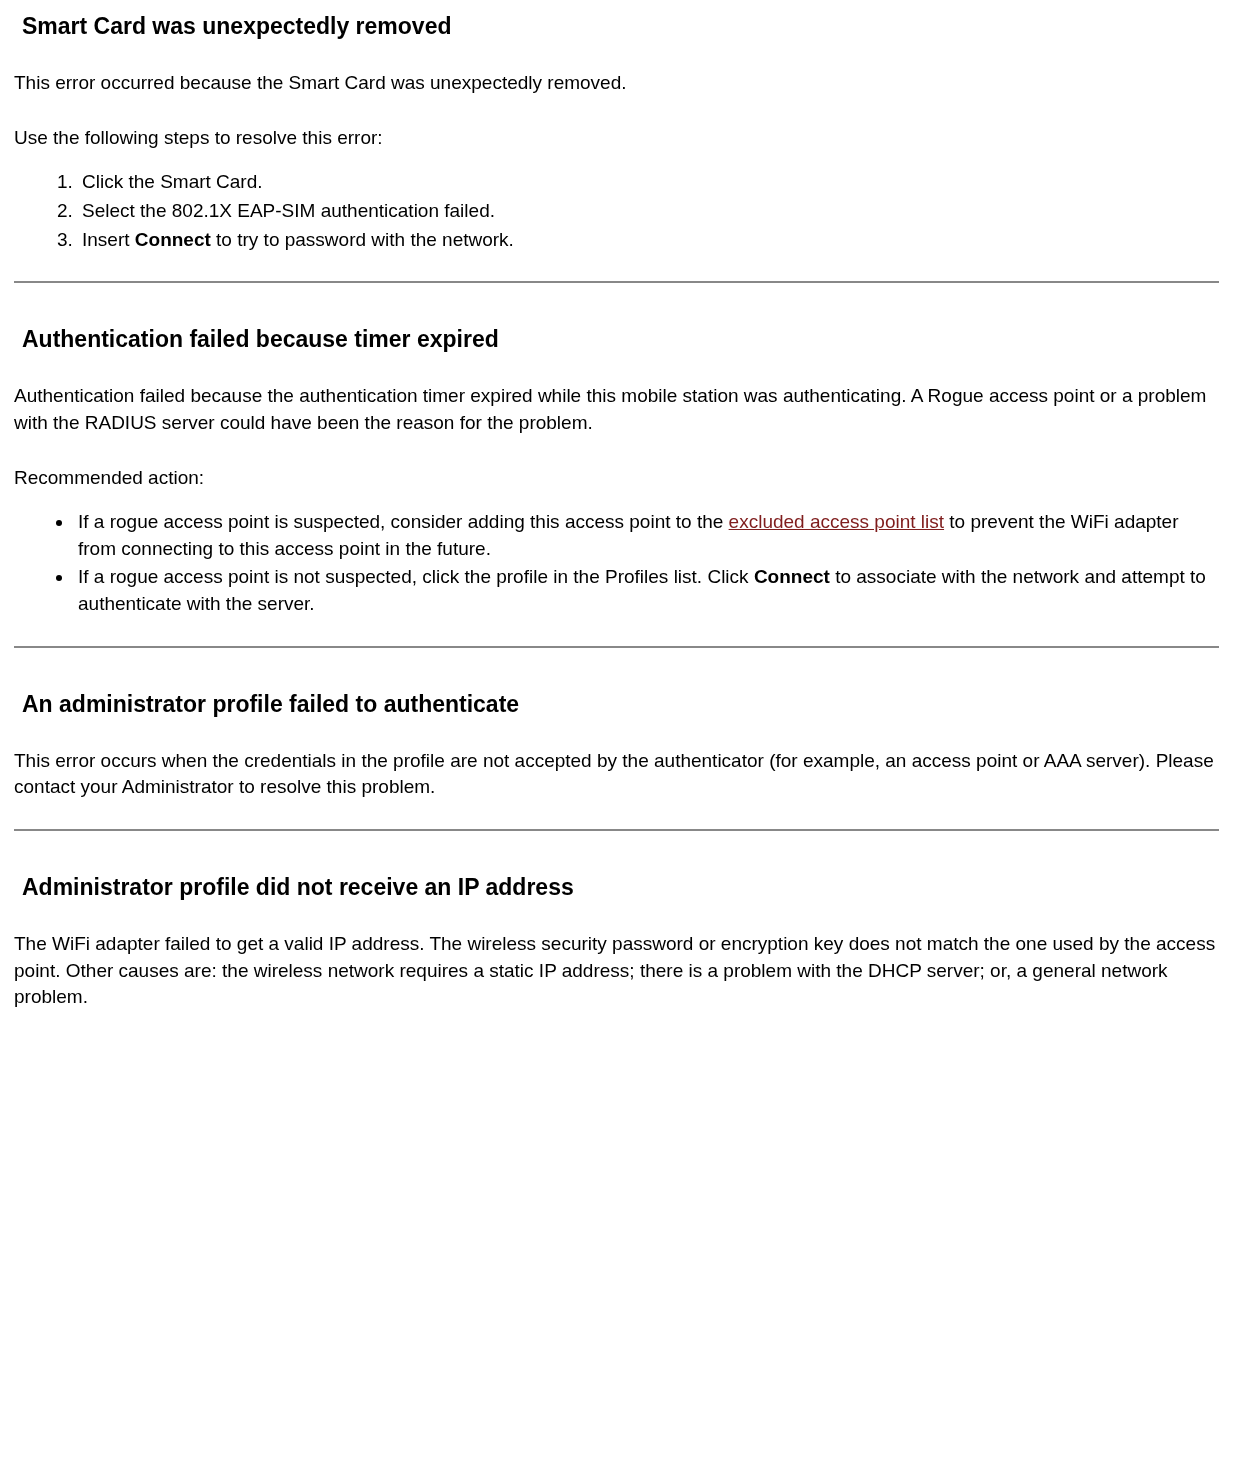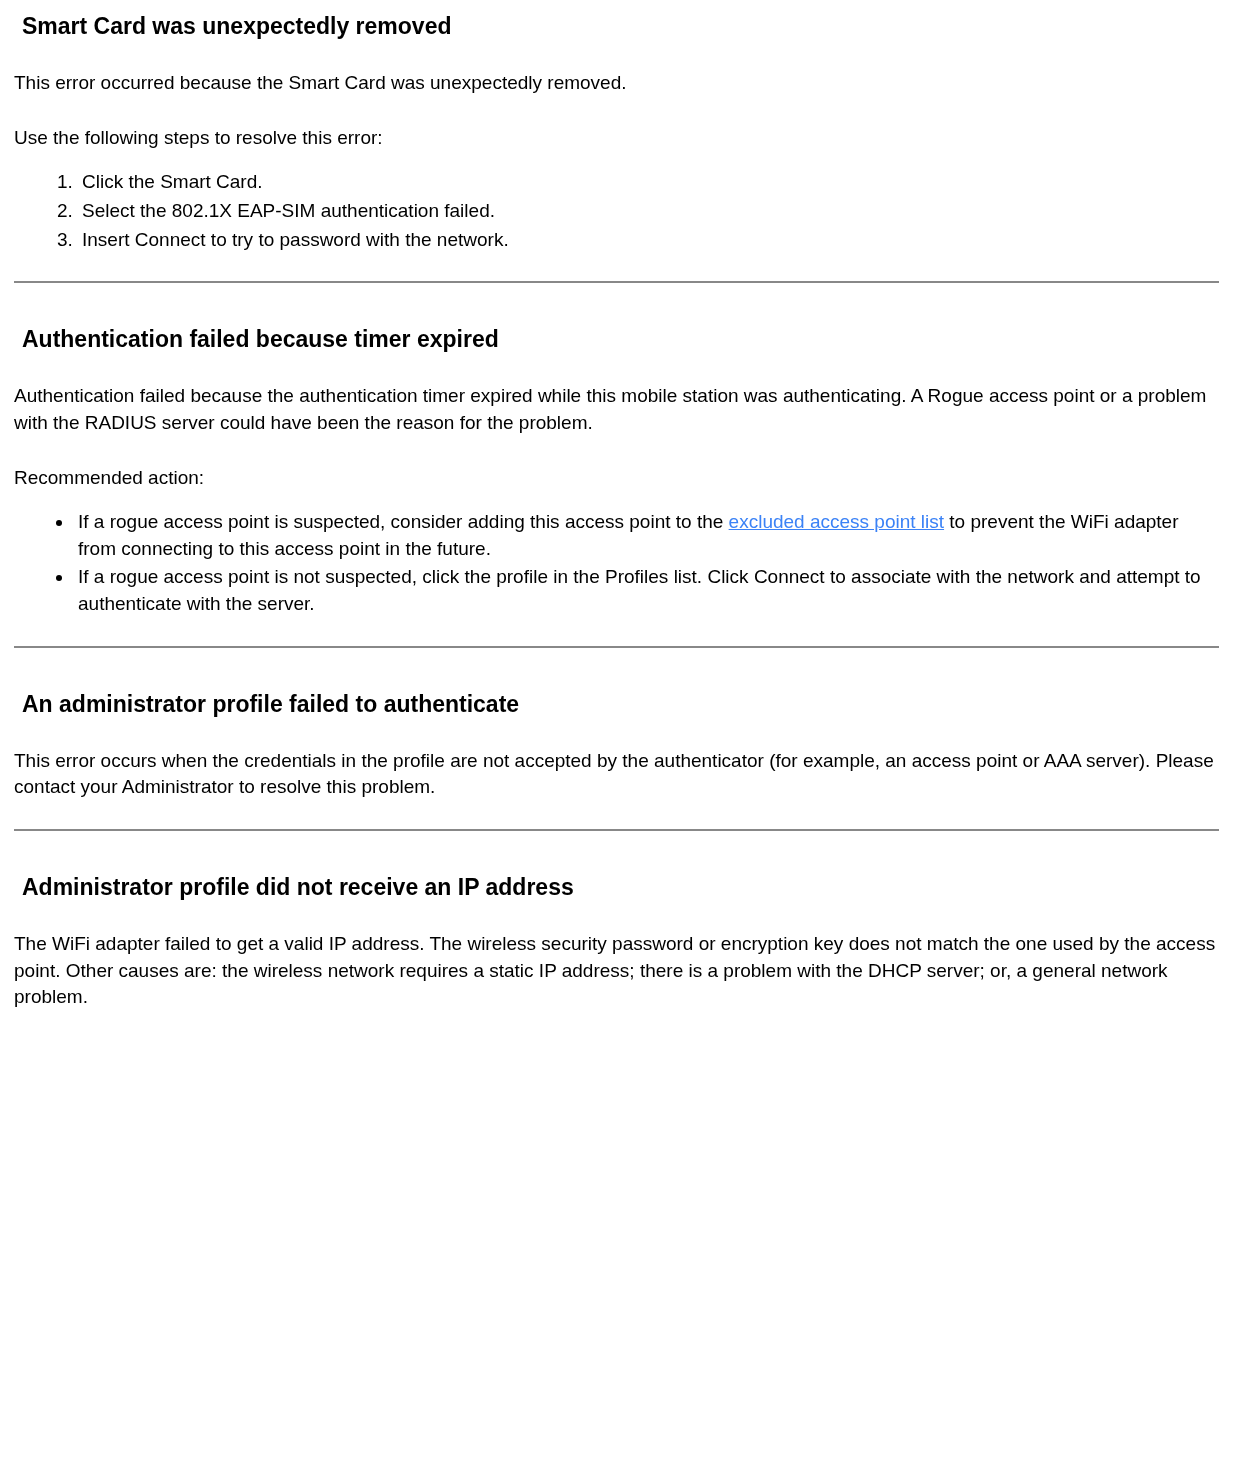--- a/index.html
+++ b/index.html
@@ -44,24 +44,24 @@
     ul li {
       padding-left: 4px;
       margin-bottom: 2px;
     }
     hr {
       border: none;
       border-top: 2px solid #888;
       margin: 18px 0 4px 0;
     }
     a {
-      color: #3b82f6;
+      color: #7f1d1d;
     }
     b {
-      font-weight: normal;
+      font-weight: bold;
     }
   </style>
 </head>
 <body>
 
 <h2>Smart Card was unexpectedly removed</h2>
 <p>This error occurred because the Smart Card was unexpectedly removed.</p>
 <p class="tight">Use the following steps to resolve this error:</p>
 <ol>
   <li>Click the Smart Card.</li>

